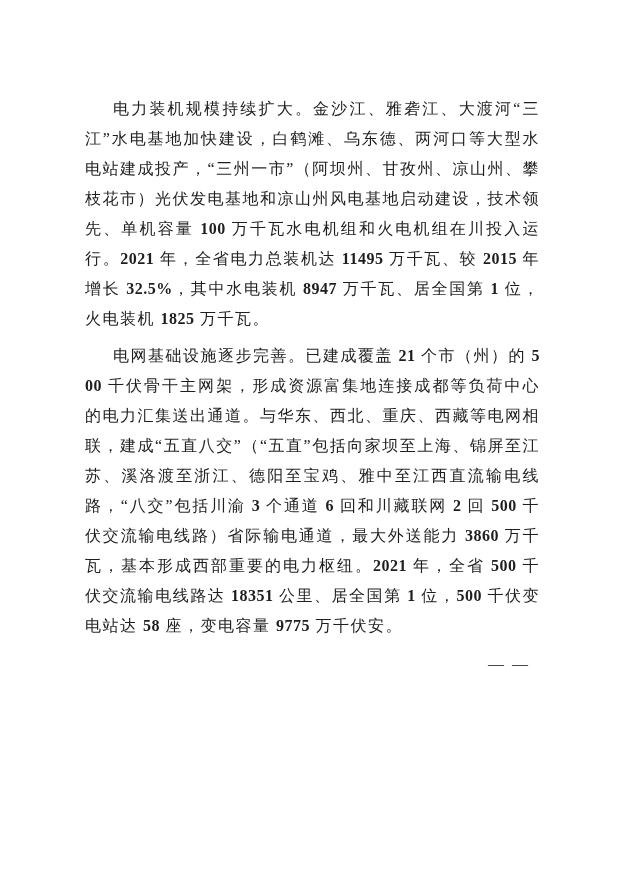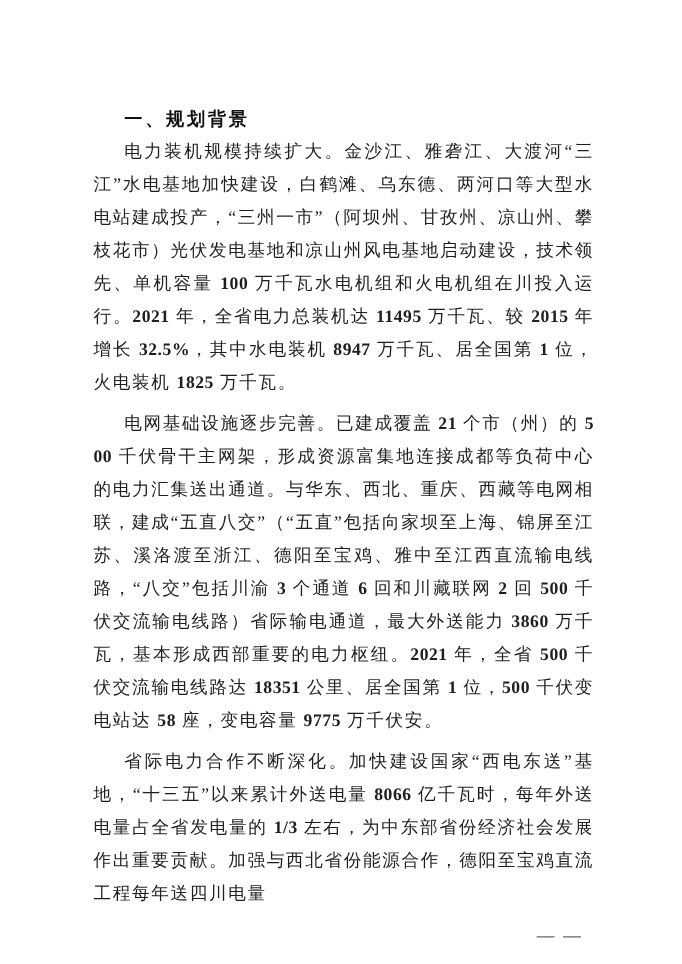--- a/index.html
+++ b/index.html
@@ -62,18 +62,16 @@
     text-align: right;
     padding-right: 10px;
     letter-spacing: 2px;
     color: #1e1e1e;
   }
 </style>
 </head>
 <body>
 
 <div class="page">
-  <h1 class="heading">一、规划背景</h1>
   <p class="body-para">电力装机规模持续扩大。金沙江、雅砻江、大渡河“三江”水电基地加快建设，白鹤滩、乌东德、两河口等大型水电站建成投产，“三州一市”（阿坝州、甘孜州、凉山州、攀枝花市）光伏发电基地和凉山州风电基地启动建设，技术领先、单机容量 <b>100</b> 万千瓦水电机组和火电机组在川投入运行。<b>2021</b> 年，全省电力总装机达 <b>11495</b> 万千瓦、较 <b>2015</b> 年增长 <b>32.5%</b>，其中水电装机 <b>8947</b> 万千瓦、居全国第 <b>1</b> 位，火电装机 <b>1825</b> 万千瓦。</p>
   <p class="body-para">电网基础设施逐步完善。已建成覆盖 <b>21</b> 个市（州）的 <b>500</b> 千伏骨干主网架，形成资源富集地连接成都等负荷中心的电力汇集送出通道。与华东、西北、重庆、西藏等电网相联，建成“五直八交”（“五直”包括向家坝至上海、锦屏至江苏、溪洛渡至浙江、德阳至宝鸡、雅中至江西直流输电线路，“八交”包括川渝 <b>3</b> 个通道 <b>6</b> 回和川藏联网 <b>2</b> 回 <b>500</b> 千伏交流输电线路）省际输电通道，最大外送能力 <b>3860</b> 万千瓦，基本形成西部重要的电力枢纽。<b>2021</b> 年，全省 <b>500</b> 千伏交流输电线路达 <b>18351</b> 公里、居全国第 <b>1</b> 位，<b>500</b> 千伏变电站达 <b>58</b> 座，变电容量 <b>9775</b> 万千伏安。</p>
-  <p class="body-para">省际电力合作不断深化。加快建设国家“西电东送”基地，“十三五”以来累计外送电量 <b>8066</b> 亿千瓦时，每年外送电量占全省发电量的 <b>1/3</b> 左右，为中东部省份经济社会发展作出重要贡献。加强与西北省份能源合作，德阳至宝鸡直流工程每年送四川电量</p>
   <div class="footer">—  —</div>
 </div>
 
 </body></html>

